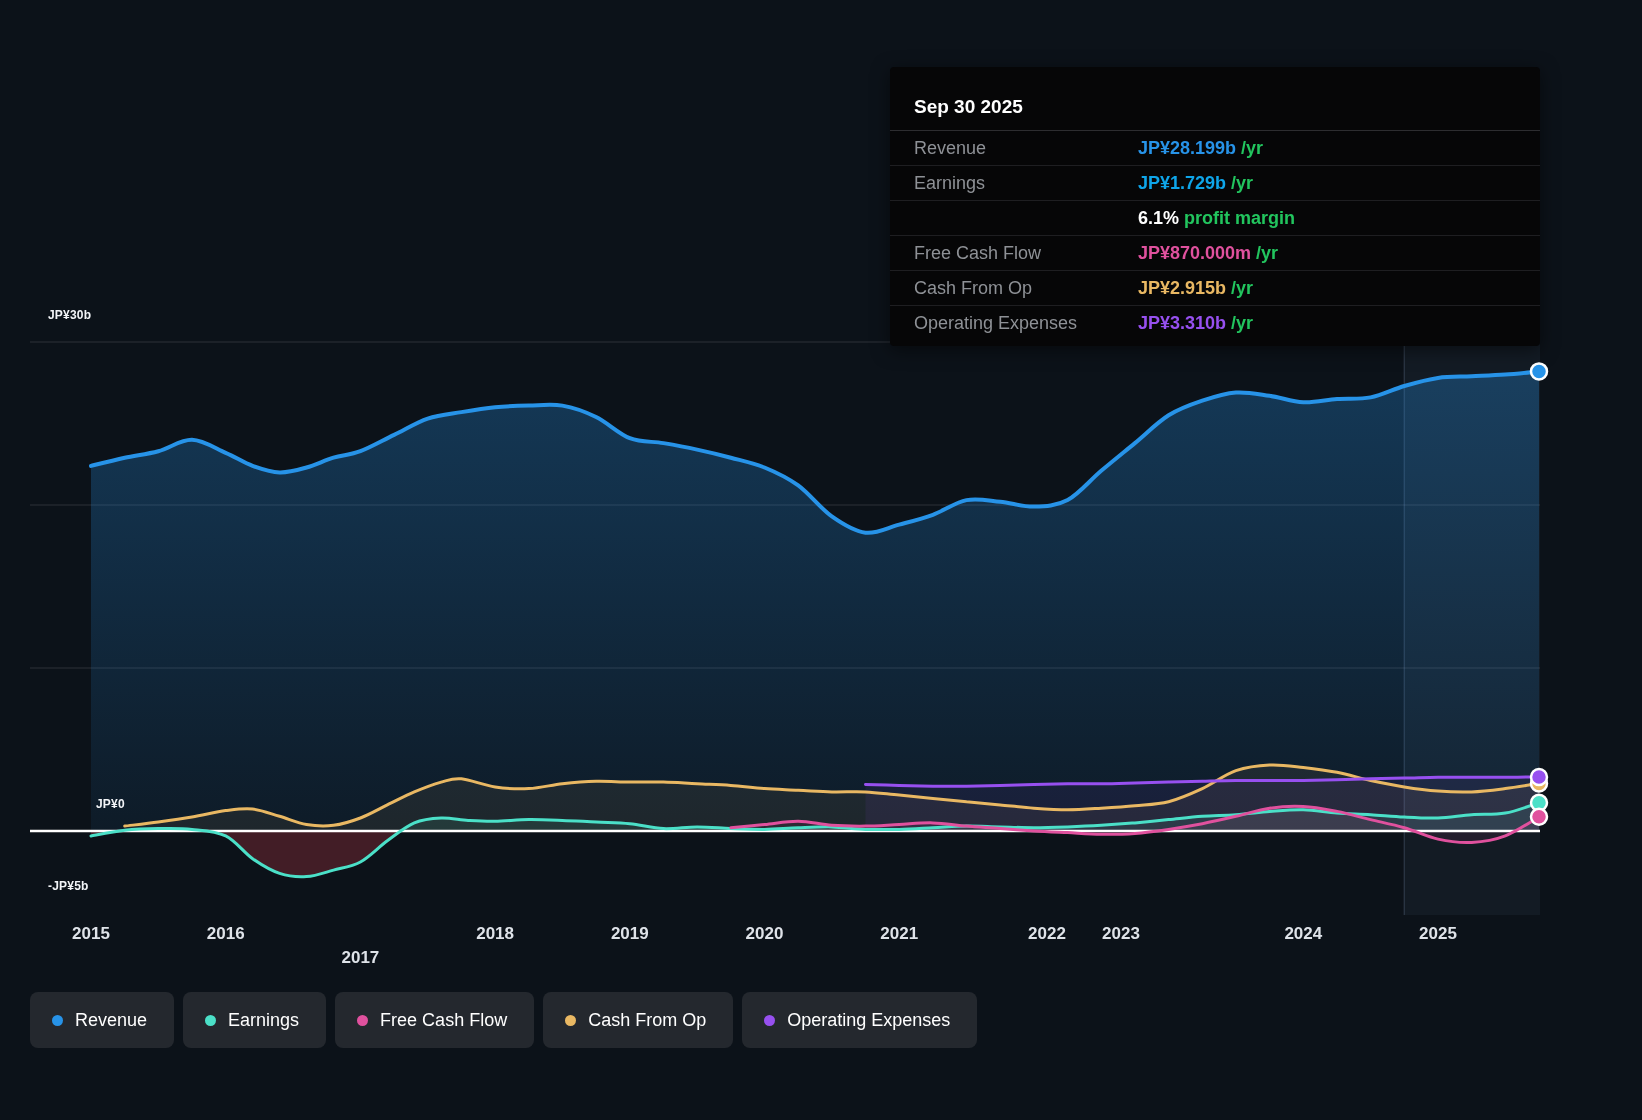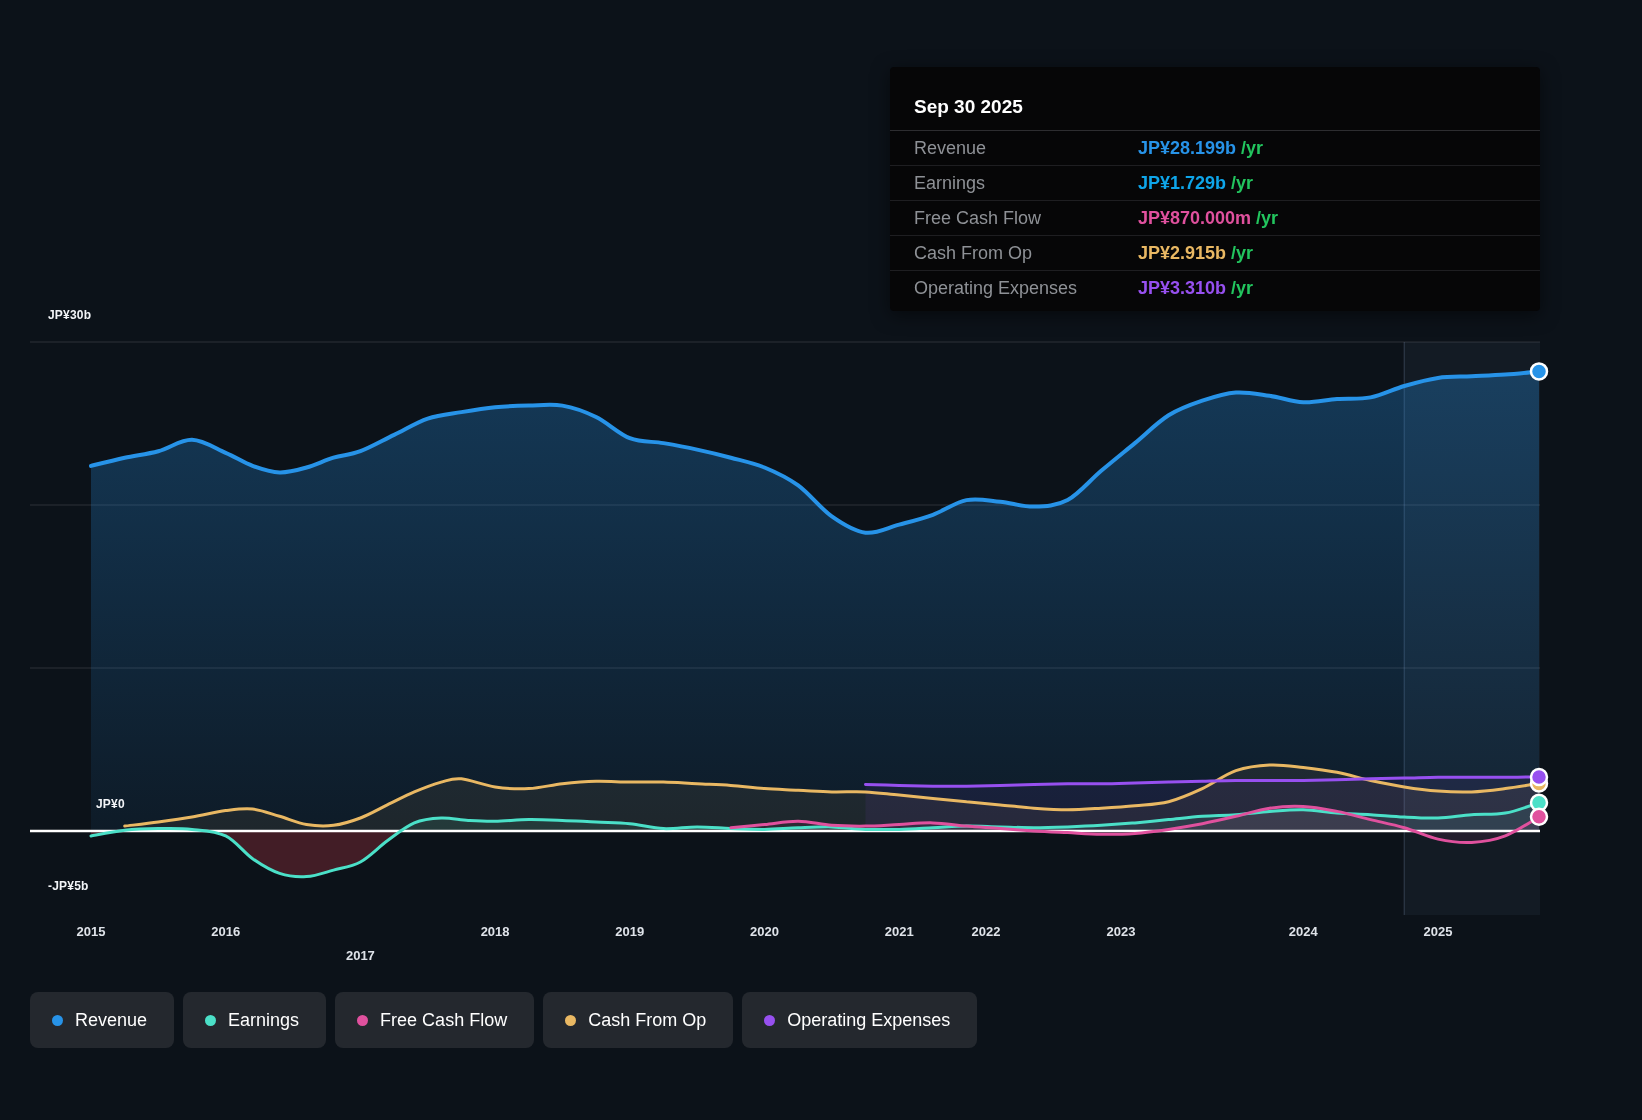--- a/index.html
+++ b/index.html
@@ -17,21 +17,21 @@
   .chart { position:absolute; left:0; top:300px; width:1642px; height:640px; }
   .chart svg { display:block; }
 
   
   .ylab {
     position:absolute; left:48px; z-index:3;
     font-size:12px; font-weight:700; color:#f2f4f7; letter-spacing:.2px;
   }
   .xlab {
     position:absolute; top:924px; transform:translateX(-50%);
-    font-size:13px; font-weight:600; color:#dfe3e9;
+    font-size:17px; font-weight:600; color:#dfe3e9;
   }
 
   
   .tooltip {
     position:absolute; left:890px; top:30px; width:650px; z-index:5;
     background:#060607; border-radius:4px; padding:16px 0 6px;
     box-shadow:0 4px 18px rgba(0,0,0,.5);
     margin-top:37px;
   }
   .tt-title {
@@ -66,20 +66,24 @@
   <div class="tooltip">
     <div class="tt-title">Sep 30 2025</div>
     <div id="tt-rows">
         <div class="tt-row">
           <div class="tt-label">Revenue</div>
           <div class="tt-val"><span class="v" style="color: rgb(39, 147, 232);">JP¥28.199b</span><span class="sfx"> /yr</span></div>
         </div>
         <div class="tt-row">
           <div class="tt-label">Earnings</div>
           <div class="tt-val"><span class="v" style="color: #0ea5e9;">JP¥1.729b</span><span class="sfx"> /yr</span></div>
+        </div>
+        <div class="tt-row">
+          <div class="tt-label"></div>
+          <div class="tt-val"><span class="v" style="color: rgb(255, 255, 255);">6.1%</span><span class="sfx"> profit margin</span></div>
         </div>
         <div class="tt-row">
           <div class="tt-label">Free Cash Flow</div>
           <div class="tt-val"><span class="v" style="color: rgb(224, 81, 158);">JP¥870.000m</span><span class="sfx"> /yr</span></div>
         </div>
         <div class="tt-row">
           <div class="tt-label">Cash From Op</div>
           <div class="tt-val"><span class="v" style="color: rgb(233, 184, 99);">JP¥2.915b</span><span class="sfx"> /yr</span></div>
         </div>
         <div class="tt-row">
@@ -134,21 +138,21 @@
       <div class="ylab" style="top: 878.5px;">-JP¥5b</div>
     </div>
   <div id="xlabs">
       <div class="xlab" style="left: 91px;">2015</div>
       <div class="xlab" style="left: 225.7px;">2016</div>
       <div class="xlab" style="left: 360.4px; margin-top: 24px;">2017</div>
       <div class="xlab" style="left: 495.1px; text-align: center;">2018</div>
       <div class="xlab" style="left: 629.8px;">2019</div>
       <div class="xlab" style="left: 764.5px;">2020</div>
       <div class="xlab" style="left: 899.2px;">2021</div>
-      <div class="xlab" style="left: 986px;">2022</div>
+      <div class="xlab" style="left: 1047px;">2022</div>
       <div class="xlab" style="left: 1121px;">2023</div>
       <div class="xlab" style="left: 1303.3px;">2024</div>
       <div class="xlab" style="left: 1438px;">2025</div>
     </div>
 
   <div class="legend" id="legend">
       <div class="pill">
         <span class="dot" style="background: rgb(39, 147, 232);"></span>
         <span>Revenue</span>
       </div>

